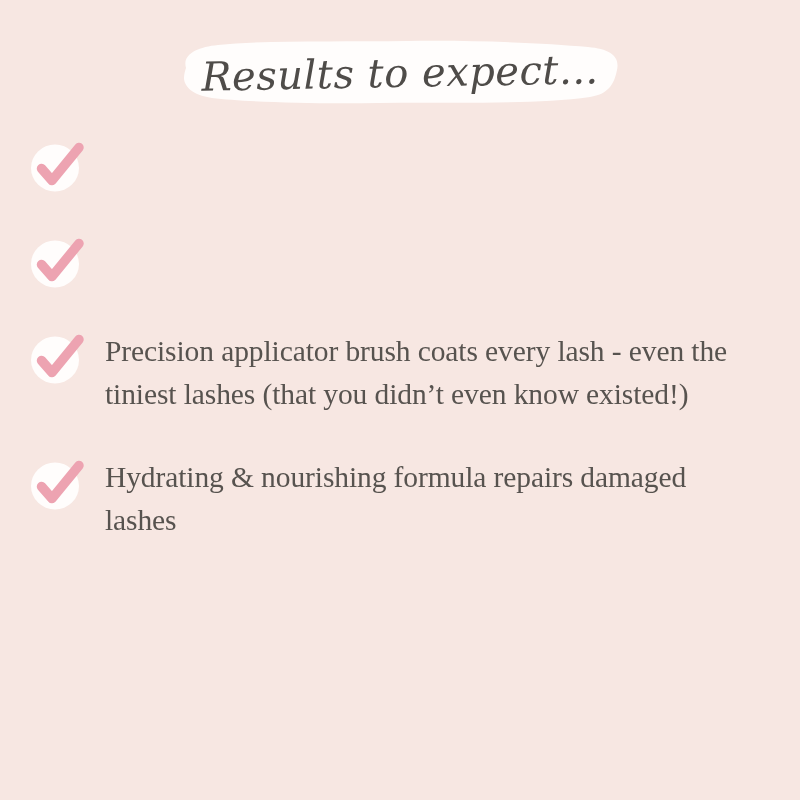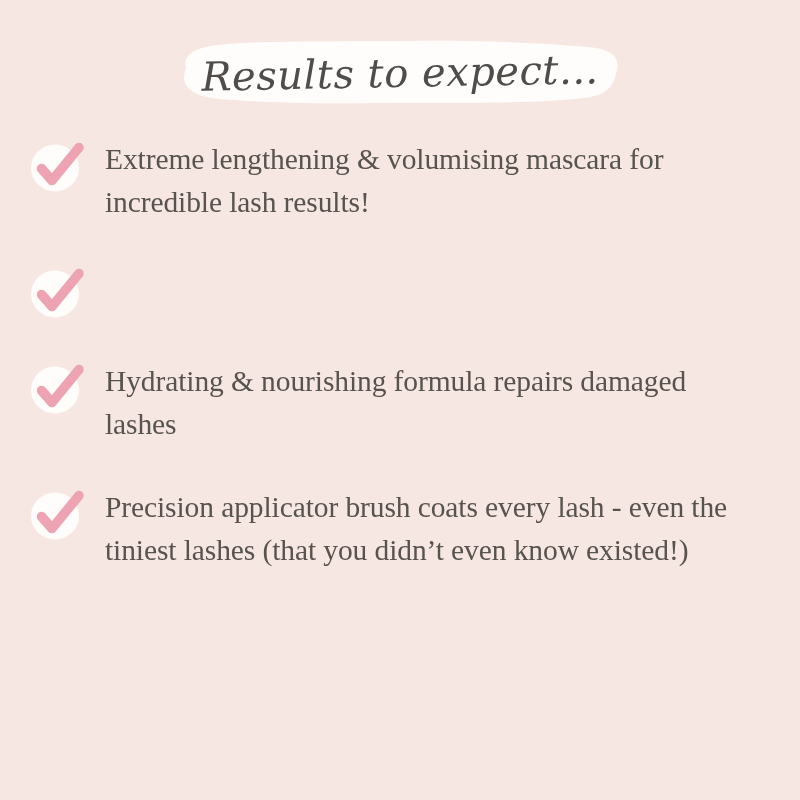--- a/index.html
+++ b/index.html
@@ -91,46 +91,45 @@
 
   <div id="benefits-list">
 
     <div class="benefit-row">
       <div class="check-wrap">
         <svg viewBox="0 0 58 54" aria-hidden="true">
           <ellipse cx="27" cy="28" rx="24" ry="23.5" fill="#fffdfc"></ellipse>
           <path d="M13.5,28.5 L24,40.5 L51,7.5" fill="none" stroke="#eda3b1" stroke-width="9.5" stroke-linecap="round" stroke-linejoin="round"></path>
         </svg>
       </div>
-      <div class="benefit-text">Extreme lengthening &amp; volumising mascara for incredible lash results!</div>
     </div>
 
     <div class="benefit-row">
       <div class="check-wrap">
         <svg viewBox="0 0 58 54" aria-hidden="true">
           <ellipse cx="27" cy="28" rx="24" ry="23.5" fill="#fffdfc"></ellipse>
           <path d="M13.5,28.5 L24,40.5 L51,7.5" fill="none" stroke="#eda3b1" stroke-width="9.5" stroke-linecap="round" stroke-linejoin="round"></path>
         </svg>
       </div>
     </div>
 
     <div class="benefit-row">
       <div class="check-wrap">
         <svg viewBox="0 0 58 54" aria-hidden="true">
           <ellipse cx="27" cy="28" rx="24" ry="23.5" fill="#fffdfc"></ellipse>
           <path d="M13.5,28.5 L24,40.5 L51,7.5" fill="none" stroke="#eda3b1" stroke-width="9.5" stroke-linecap="round" stroke-linejoin="round"></path>
         </svg>
       </div>
-      <div class="benefit-text">Hydrating &amp; nourishing formula repairs damaged lashes</div>
+      <div class="benefit-text">Precision applicator brush coats every lash - even the tiniest lashes (that you didn’t even know existed!)</div>
     </div>
 
     <div class="benefit-row">
       <div class="check-wrap">
         <svg viewBox="0 0 58 54" aria-hidden="true">
           <ellipse cx="27" cy="28" rx="24" ry="23.5" fill="#fffdfc"></ellipse>
           <path d="M13.5,28.5 L24,40.5 L51,7.5" fill="none" stroke="#eda3b1" stroke-width="9.5" stroke-linecap="round" stroke-linejoin="round"></path>
         </svg>
       </div>
-      <div class="benefit-text">Precision applicator brush coats every lash - even the tiniest lashes (that you didn’t even know existed!)</div>
+      <div class="benefit-text">Hydrating &amp; nourishing formula repairs damaged lashes</div>
     </div>
 
   </div>
 </div>
 
 </body></html>

